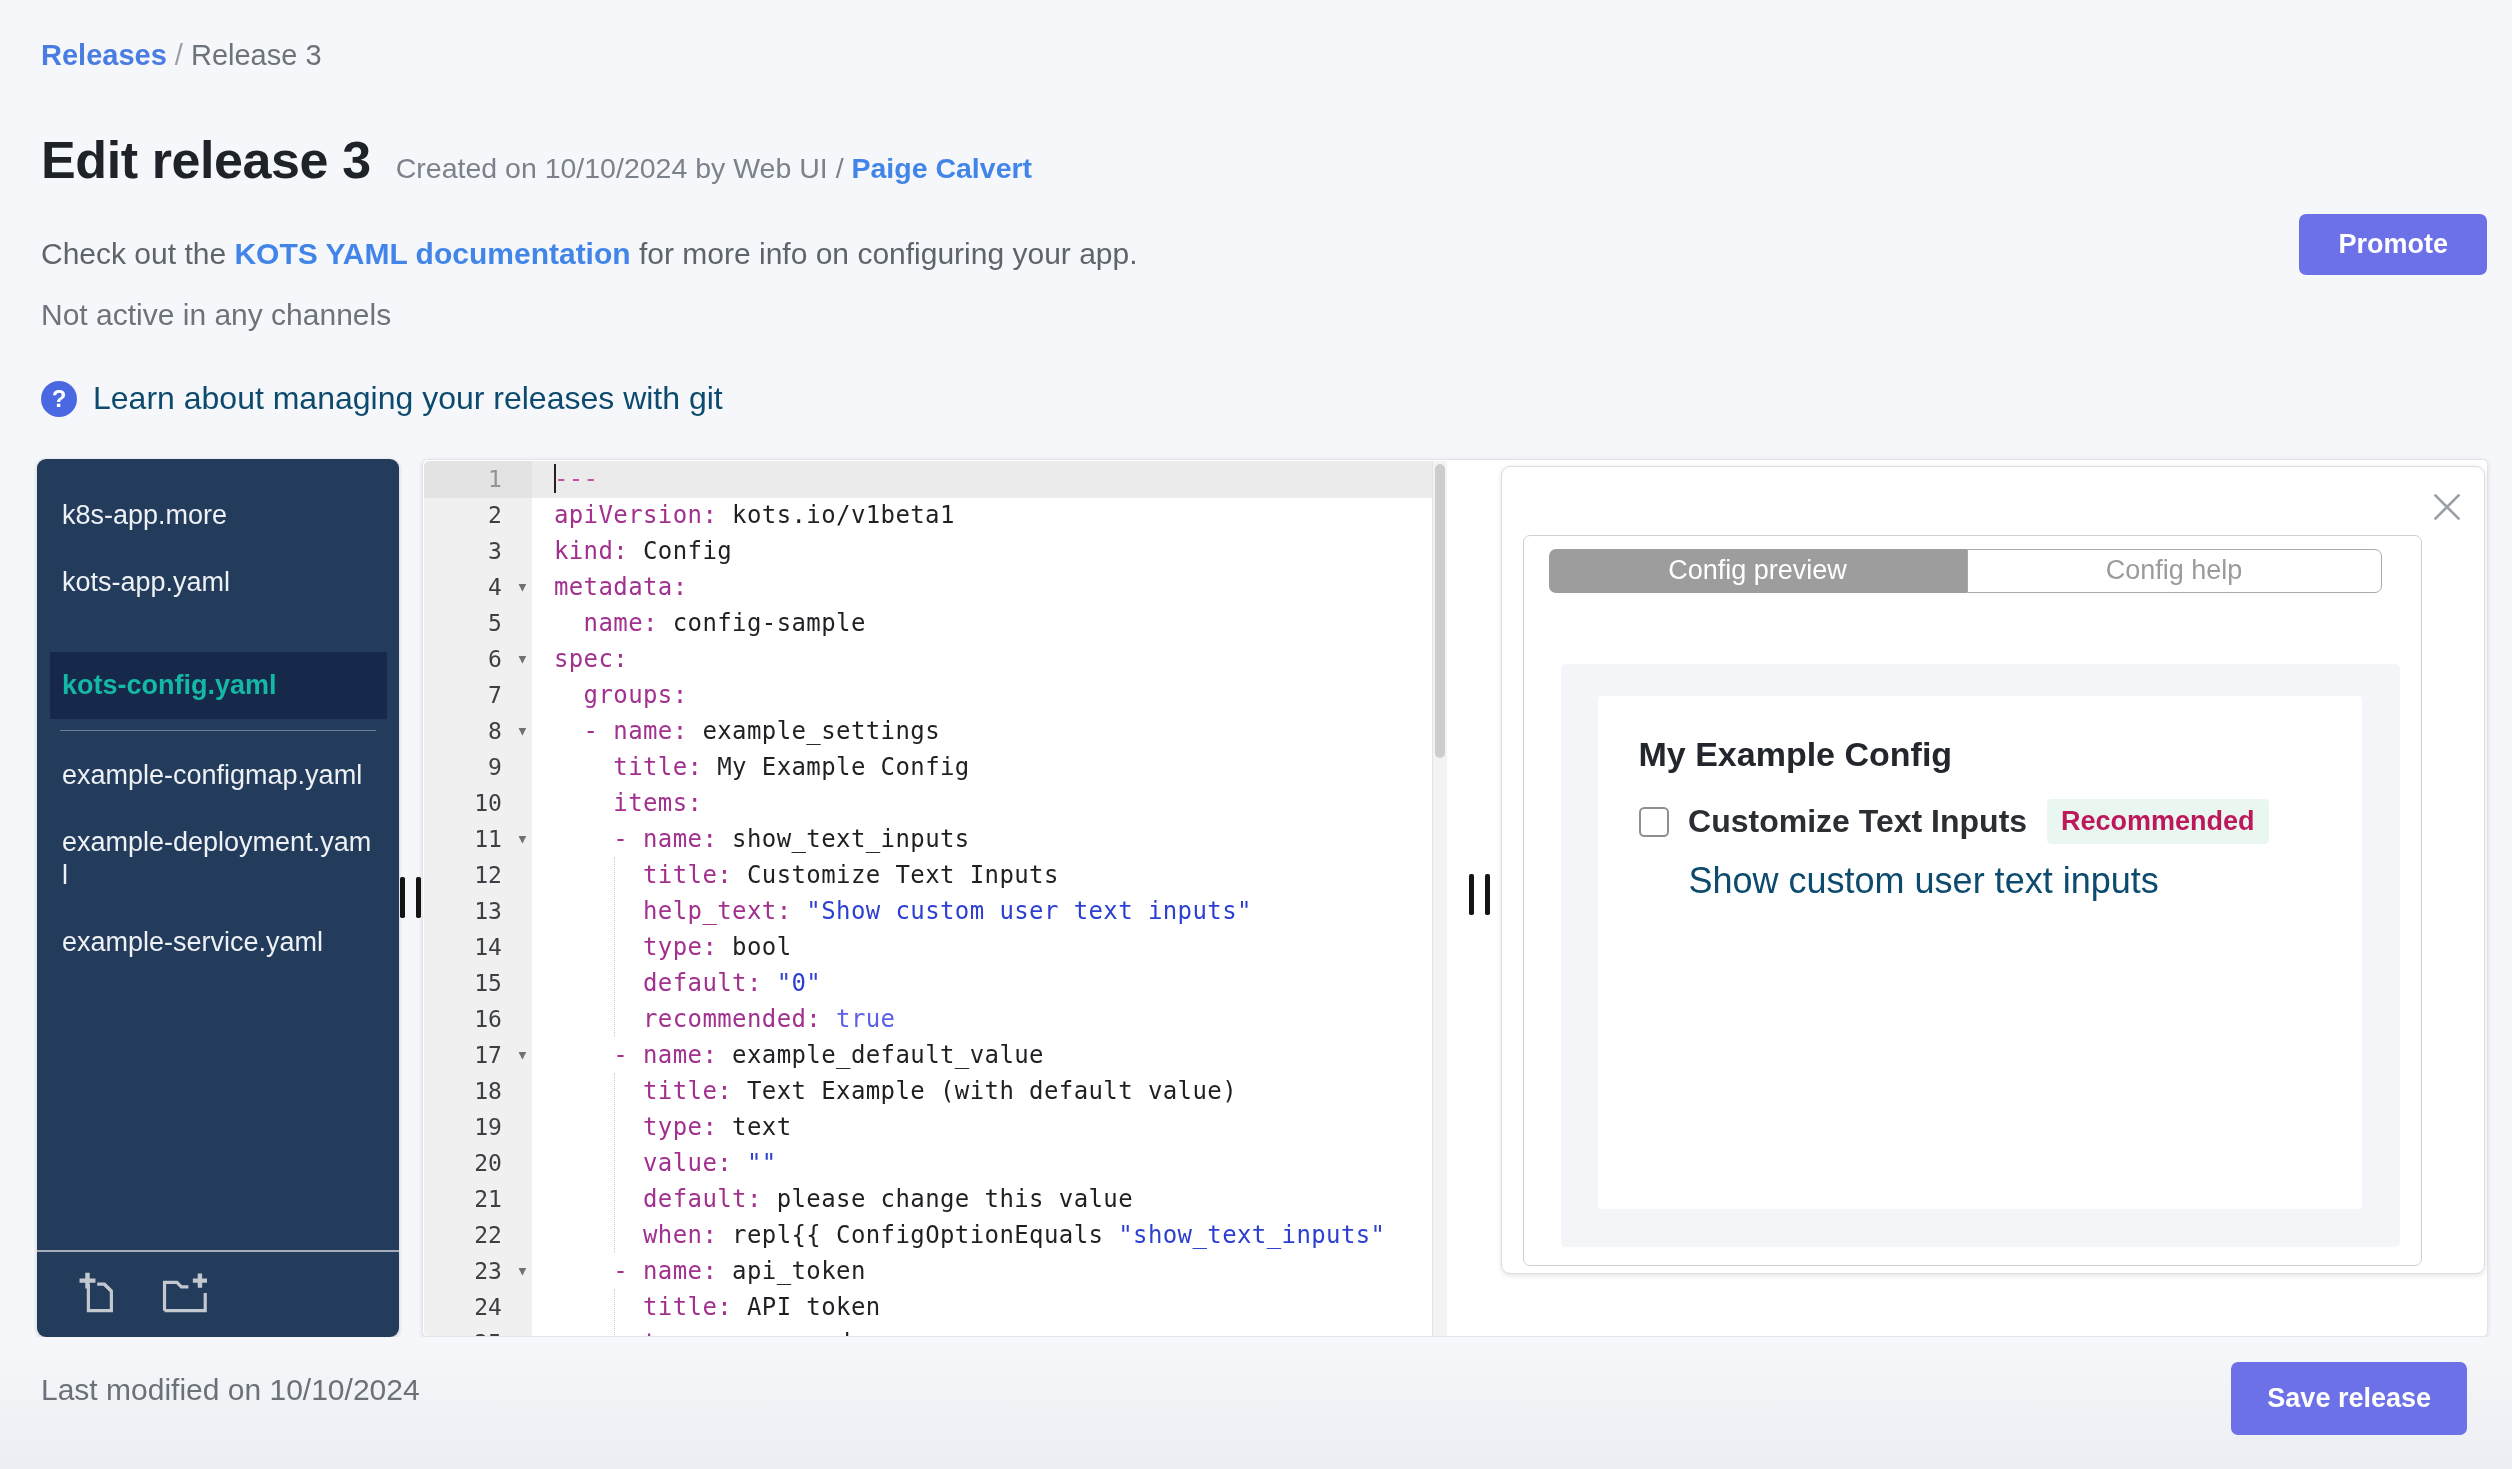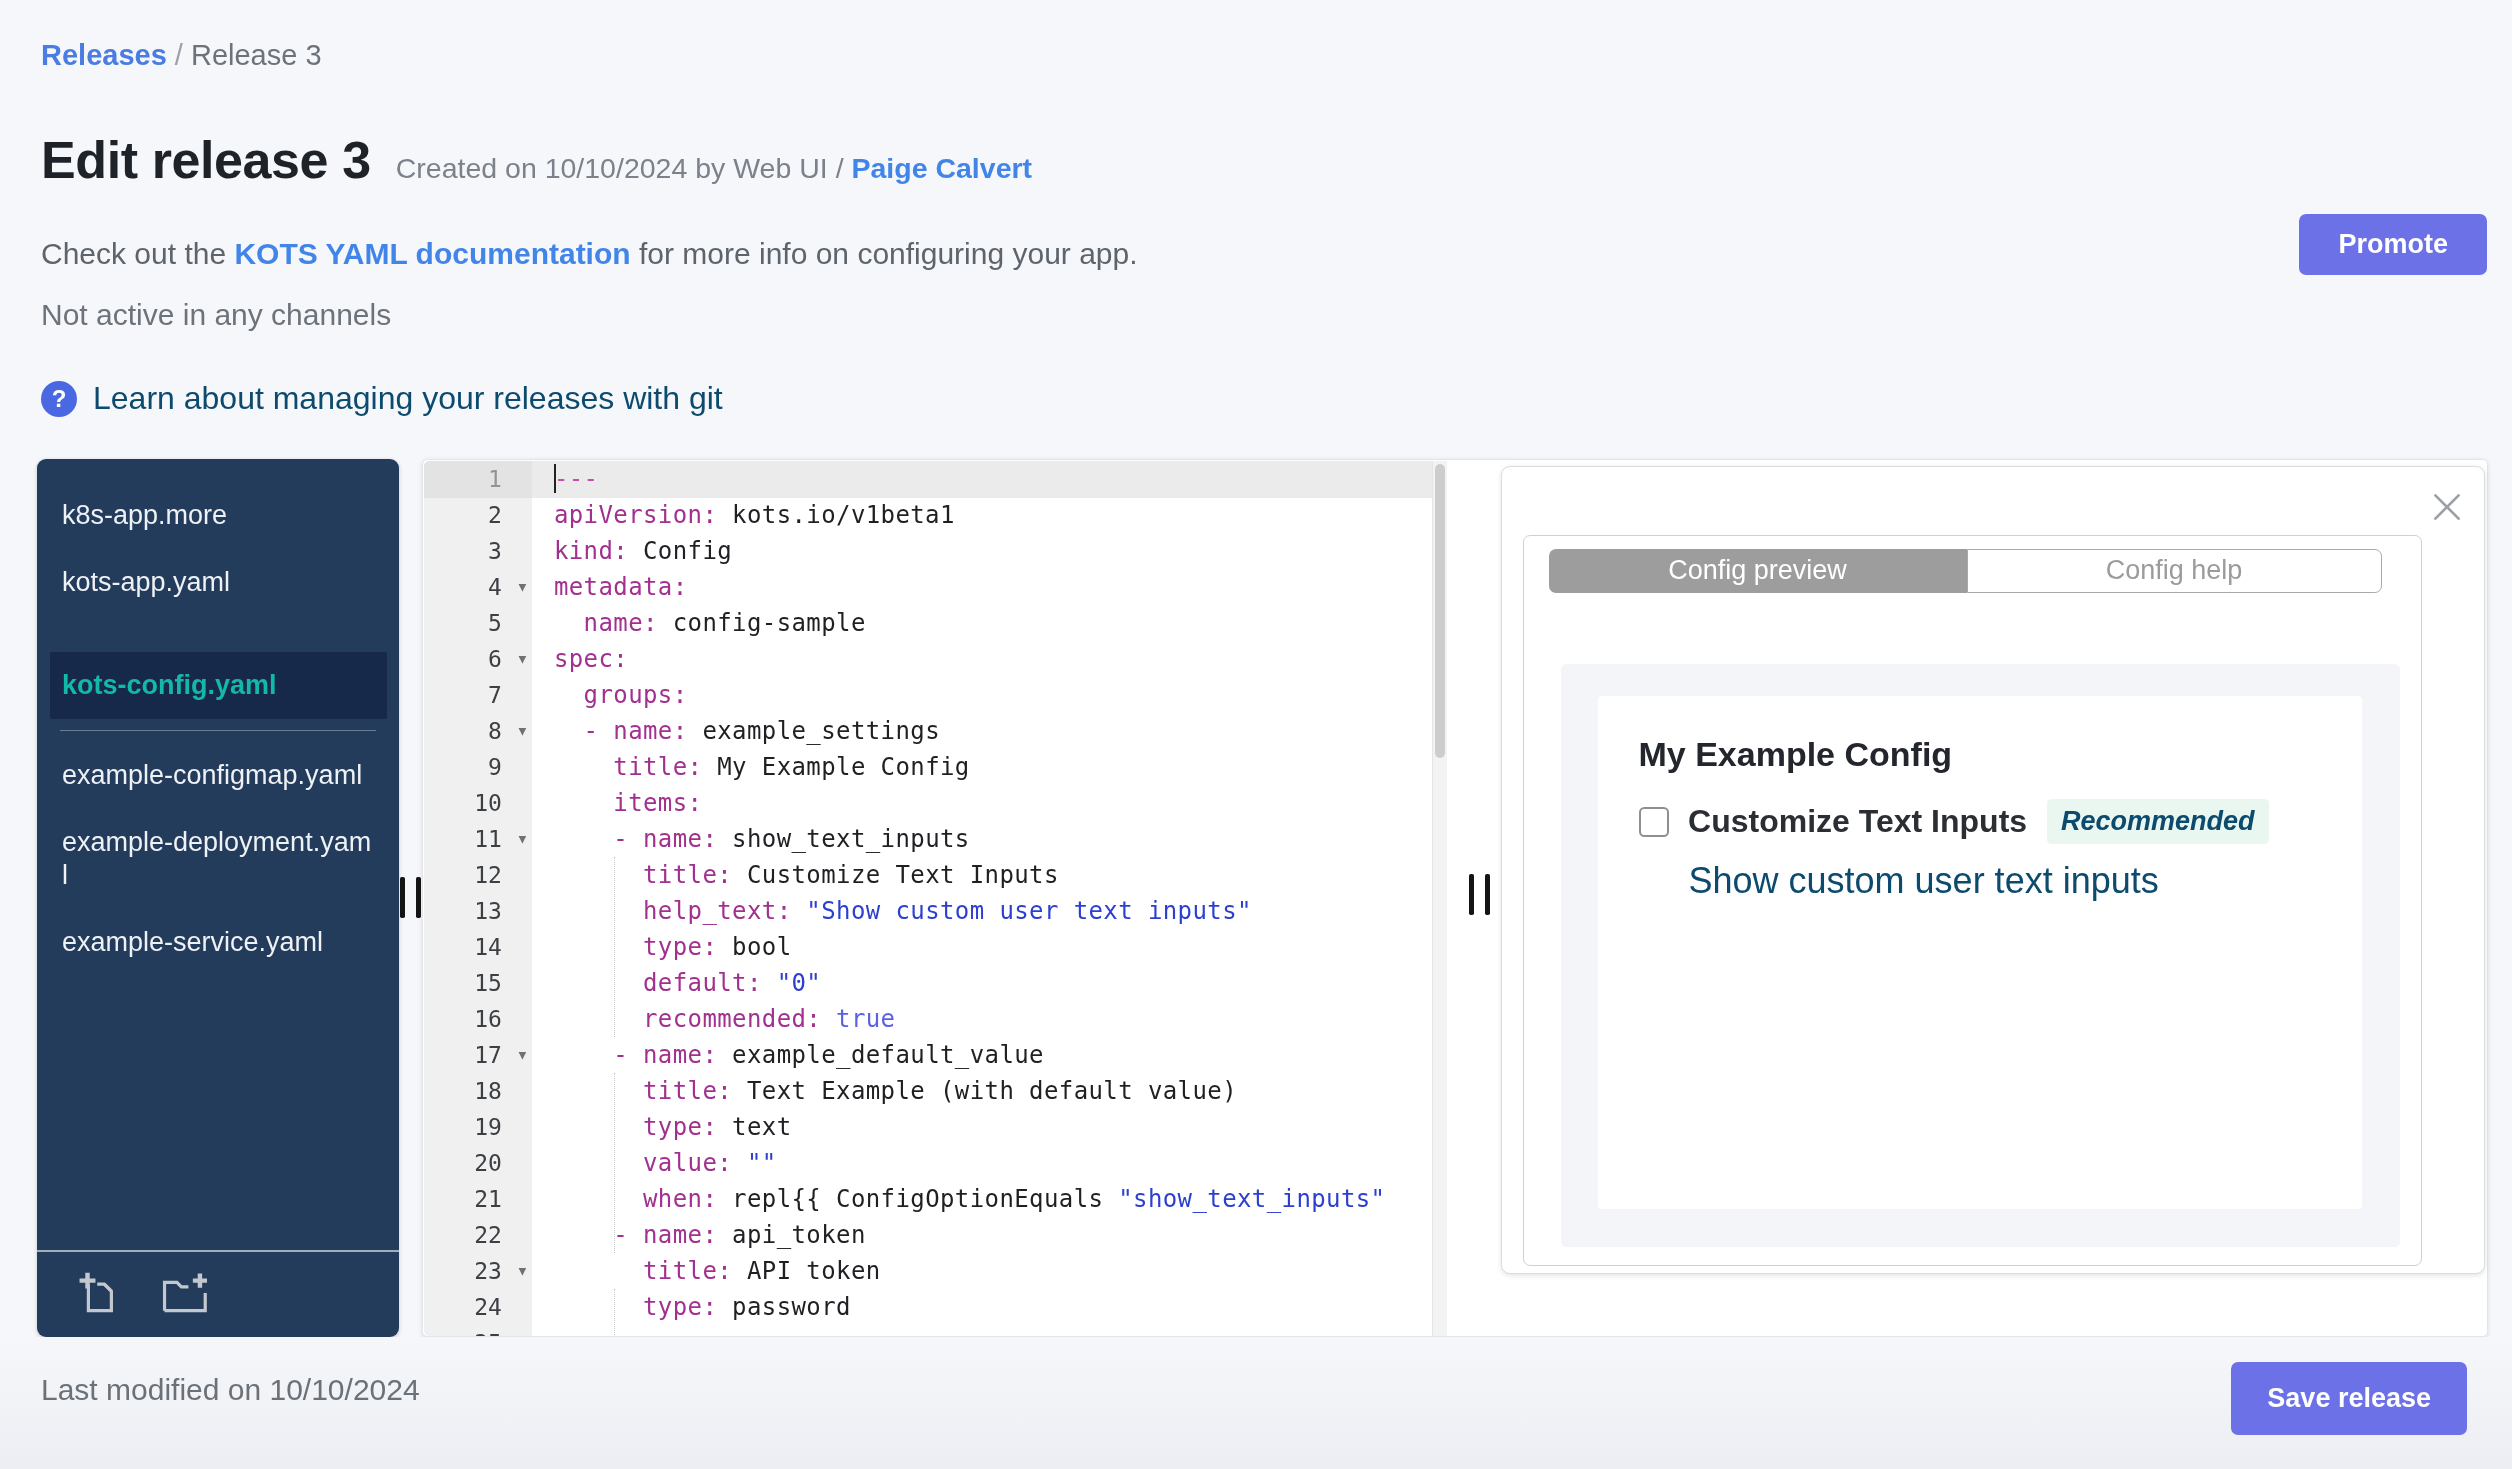--- a/index.html
+++ b/index.html
@@ -78,21 +78,21 @@
   .tab-group { left:25px; top:12.5px; width:834px; height:44px; display:flex; }
   .tab { display:flex; align-items:center; justify-content:center; font-size:27px; cursor:pointer; }
   .tab.active { width:418px; background:#9d9d9d; color:#fff; border-radius:7.1px 0 0 7.1px; }
   .tab.inactive { width:415px; background:#fff; color:#9b9b9b; border:1.8px solid #a9a9a9; border-radius:0 7.1px 7.1px 0; }
   .preview-bg { left:37px; top:128px; width:839px; height:583px; background:#f4f5f8; border-radius:5.3px; }
   .preview-card { left:37px; top:32px; width:764px; height:513px; background:#fff; border-radius:3.6px; }
   .group-title { left:41px; top:39px; font-size:34px; font-weight:700; color:#23272d; }
   .config-row { left:41px; top:103px; display:flex; align-items:center; gap:19.6px; }
   .checkbox { width:30px; height:30px; border:2.7px solid #8f8f92; border-radius:5.3px; background:#fff; cursor:pointer; }
   .config-label { font-size:32px; font-weight:700; color:#2b2f34; }
-  .badge { background:#e9f7f0; color:#0c4a6e; font-size:27px; font-weight:700; padding:7.1px 14.3px; border-radius:4.5px;font-style:italic; }
+  .badge { background:#e9f7f0; color:#be185d; font-size:27px; font-weight:700; padding:7.1px 14.3px; border-radius:4.5px; }
   .config-help { left:91px; top:164px; font-size:36px; color:#0c4a6e; }
 
   
   .footer { left:0; top:1337px; width:2512px; height:132px;
     background:linear-gradient(180deg,#f6f7fa 0%,#eceef3 100%); }
   .last-modified { left:41px; top:36px; font-size:30px; color:#6b7178; }
   .save-btn { right:45px; top:25px; height:73px; padding:0 36px; background:#6d71e8; border:none;
     border-radius:7.1px; color:#fff; font-size:27px; font-weight:700; font-family:inherit; cursor:pointer; }
 </style>
 </head>
@@ -194,20 +194,21 @@
         <div class="code-line"><span class="tk-p">    </span><span class="tk-k">- name:</span><span class="tk-p"> show_text_inputs</span></div>
         <div class="code-line"><span class="tk-p">      </span><span class="tk-k">title:</span><span class="tk-p"> Customize Text Inputs</span></div>
         <div class="code-line"><span class="tk-p">      </span><span class="tk-k">help_text:</span><span class="tk-p"> </span><span class="tk-s">"Show custom user text inputs"</span></div>
         <div class="code-line"><span class="tk-p">      </span><span class="tk-k">type:</span><span class="tk-p"> bool</span></div>
         <div class="code-line"><span class="tk-p">      </span><span class="tk-k">default:</span><span class="tk-p"> </span><span class="tk-s">"0"</span></div>
         <div class="code-line"><span class="tk-p">      </span><span class="tk-k">recommended:</span><span class="tk-p"> </span><span class="tk-c">true</span></div>
         <div class="code-line"><span class="tk-p">    </span><span class="tk-k">- name:</span><span class="tk-p"> example_default_value</span></div>
         <div class="code-line"><span class="tk-p">      </span><span class="tk-k">title:</span><span class="tk-p"> Text Example (with default value)</span></div>
         <div class="code-line"><span class="tk-p">      </span><span class="tk-k">type:</span><span class="tk-p"> text</span></div>
         <div class="code-line"><span class="tk-p">      </span><span class="tk-k">value:</span><span class="tk-p"> </span><span class="tk-s">""</span></div>
+        <div class="code-line"><span class="tk-p">      </span><span class="tk-k">default:</span><span class="tk-p"> please change this value</span></div>
         <div class="code-line"><span class="tk-p">      </span><span class="tk-k">when:</span><span class="tk-p"> repl{{ ConfigOptionEquals </span><span class="tk-s">"show_text_inputs"</span></div>
         <div class="code-line"><span class="tk-p">    </span><span class="tk-k">- name:</span><span class="tk-p"> api_token</span></div>
         <div class="code-line"><span class="tk-p">      </span><span class="tk-k">title:</span><span class="tk-p"> API token</span></div>
         <div class="code-line"><span class="tk-p">      </span><span class="tk-k">type:</span><span class="tk-p"> password</span></div>
       </div>
     <div class="abs caret"></div>
     <div class="abs indent-guide" style="top:396px;height:180px;"></div>
     <div class="abs indent-guide" style="top:612px;height:180px;"></div>
     <div class="abs indent-guide" style="top:828px;height:46px;"></div>
     <div class="abs v-scrollbar">

